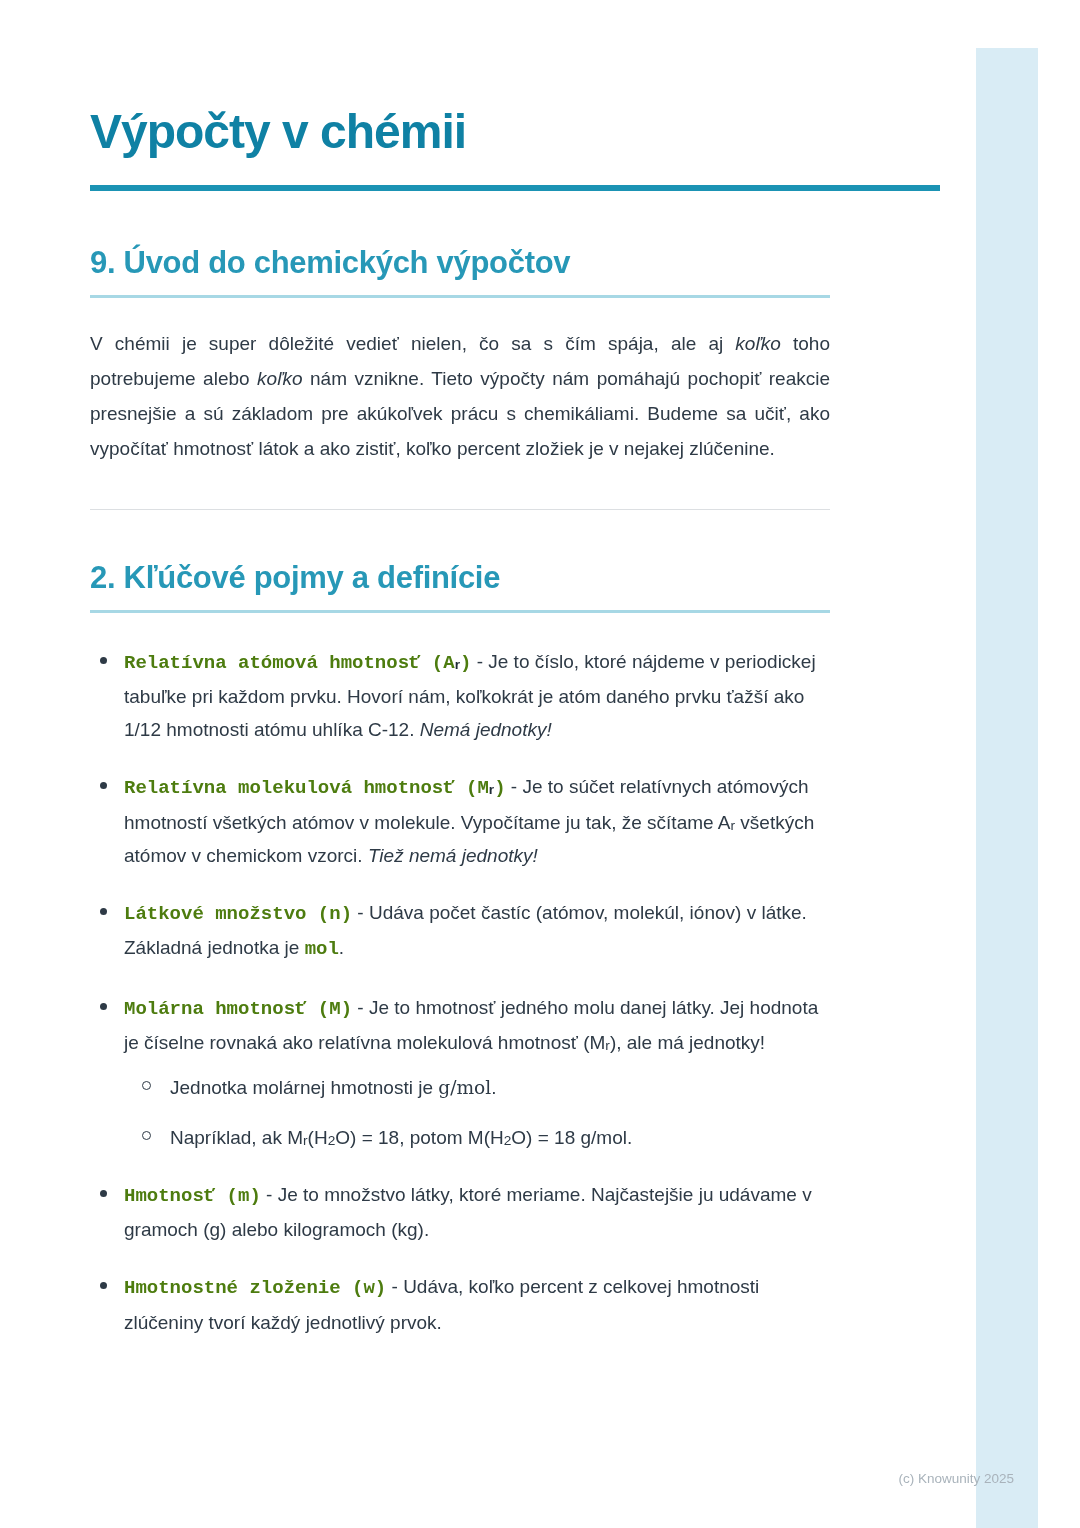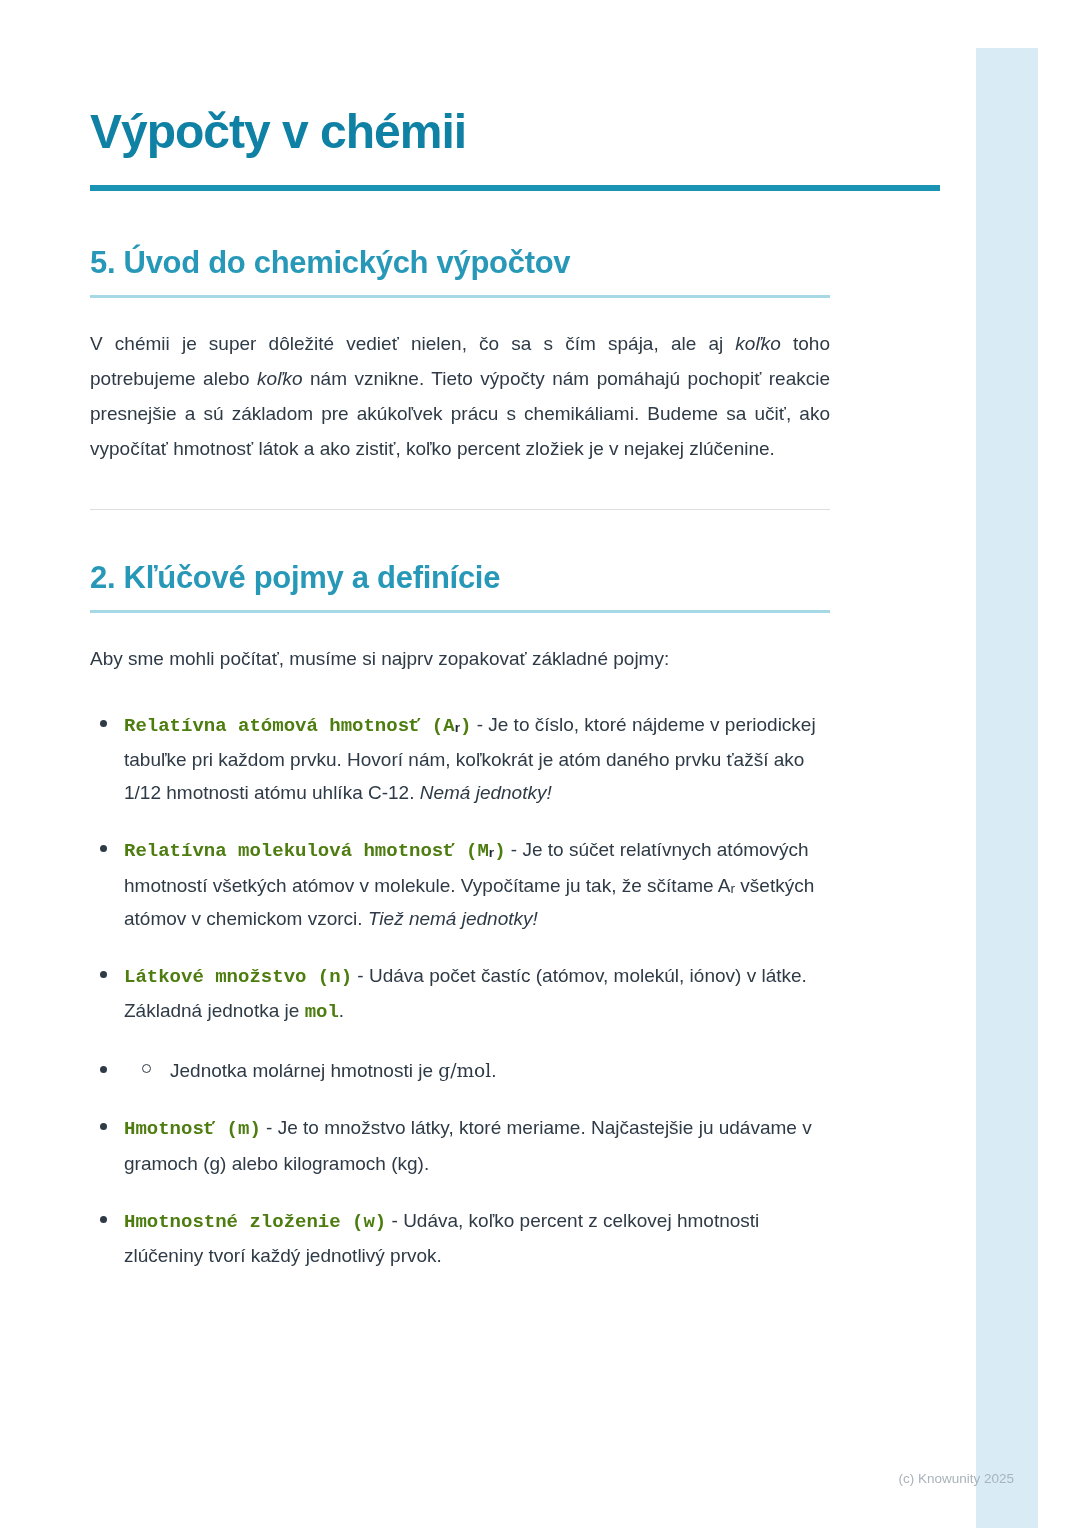--- a/index.html
+++ b/index.html
@@ -129,44 +129,47 @@
 <body>
 
 <div class="page">
   <div class="side-stripe"></div>
 
   <div class="content">
     <h1 class="page-title">Výpočty v chémii</h1>
     <div class="title-rule"></div>
 
     <section>
-      <h2 class="section-heading">5. Úvod do chemických výpočtov</h2>
+      <h2 class="section-heading">9. Úvod do chemických výpočtov</h2>
       <p class="para justify"><span class="seg-n">V chémii je super dôležité vedieť nielen, čo sa s čím spája, ale aj </span><span class="seg-i">koľko</span><span class="seg-n"> toho potrebujeme alebo </span><span class="seg-i">koľko</span><span class="seg-n"> nám vznikne. Tieto výpočty nám pomáhajú pochopiť reakcie presnejšie a sú základom pre akúkoľvek prácu s chemikáliami. Budeme sa učiť, ako vypočítať hmotnosť látok a ako zistiť, koľko percent zložiek je v nejakej zlúčenine.</span></p>
     </section>
 
     <hr class="divider">
 
     <section>
       <h2 class="section-heading">2. Kľúčové pojmy a definície</h2>
-      <p class="para">Aby sme mohli počítať, musíme si najprv zopakovať základné pojmy:</p>
 
       <ul class="bullets">
         <li>
           <span class="li-text"><span class="seg-b">Relatívna atómová hmotnosť (A</span><span class="seg-bsub">r</span><span class="seg-b">)</span><span class="seg-n"> - Je to číslo, ktoré nájdeme v periodickej tabuľke pri každom prvku. Hovorí nám, koľkokrát je atóm daného prvku ťažší ako 1/12 hmotnosti atómu uhlíka C-12. </span><span class="seg-i">Nemá jednotky!</span></span>
         </li>
         <li>
           <span class="li-text"><span class="seg-b">Relatívna molekulová hmotnosť (M</span><span class="seg-bsub">r</span><span class="seg-b">)</span><span class="seg-n"> - Je to súčet relatívnych atómových hmotností všetkých atómov v molekule. Vypočítame ju tak, že sčítame A</span><span class="seg-sub">r</span><span class="seg-n"> všetkých atómov v chemickom vzorci. </span><span class="seg-i">Tiež nemá jednotky!</span></span>
         </li>
         <li>
           <span class="li-text"><span class="seg-b">Látkové množstvo (n)</span><span class="seg-n"> - Udáva počet častíc (atómov, molekúl, iónov) v látke. Základná jednotka je </span><span class="seg-b">mol</span><span class="seg-n">.</span></span>
         </li>
         <li>
+          <span class="li-text"><span class="seg-b">Molárna hmotnosť (M)</span><span class="seg-n"> - Je to hmotnosť jedného molu danej látky. Jej hodnota je číselne rovnaká ako relatívna molekulová hmotnosť (M</span><span class="seg-sub">r</span><span class="seg-n">), ale má jednotky!</span></span>
           <ul class="subbullets">
             <li>
               <span class="li-text"><span class="seg-n">Jednotka molárnej hmotnosti je </span><span class="seg-m">g/mol</span><span class="seg-n">.</span></span>
+            </li>
+            <li>
+              <span class="li-text"><span class="seg-n">Napríklad, ak M</span><span class="seg-sub">r</span><span class="seg-n">(H</span><span class="seg-sub">2</span><span class="seg-n">O) = 18, potom M(H</span><span class="seg-sub">2</span><span class="seg-n">O) = 18 g/mol.</span></span>
             </li>
           </ul>
         </li>
         <li>
           <span class="li-text"><span class="seg-b">Hmotnosť (m)</span><span class="seg-n"> - Je to množstvo látky, ktoré meriame. Najčastejšie ju udávame v gramoch (g) alebo kilogramoch (kg).</span></span>
         </li>
         <li>
           <span class="li-text"><span class="seg-b">Hmotnostné zloženie (w)</span><span class="seg-n"> - Udáva, koľko percent z celkovej hmotnosti zlúčeniny tvorí každý jednotlivý prvok.</span></span>
         </li>
       </ul>

